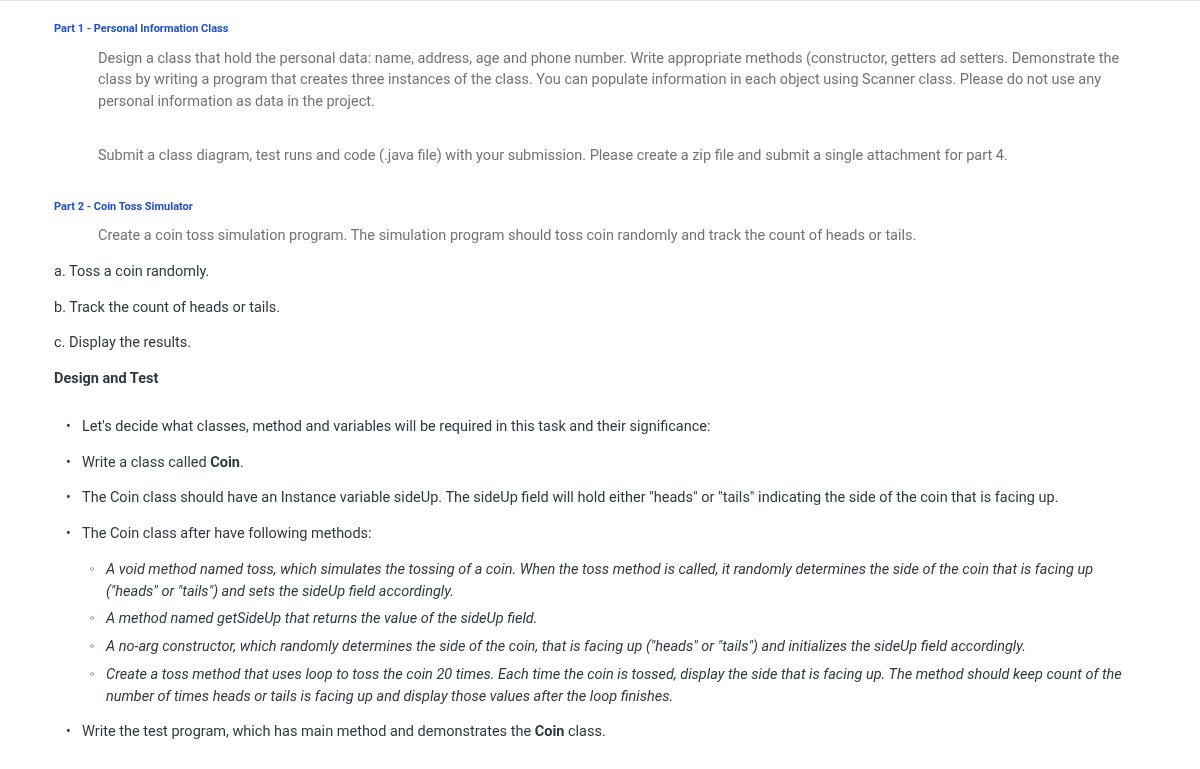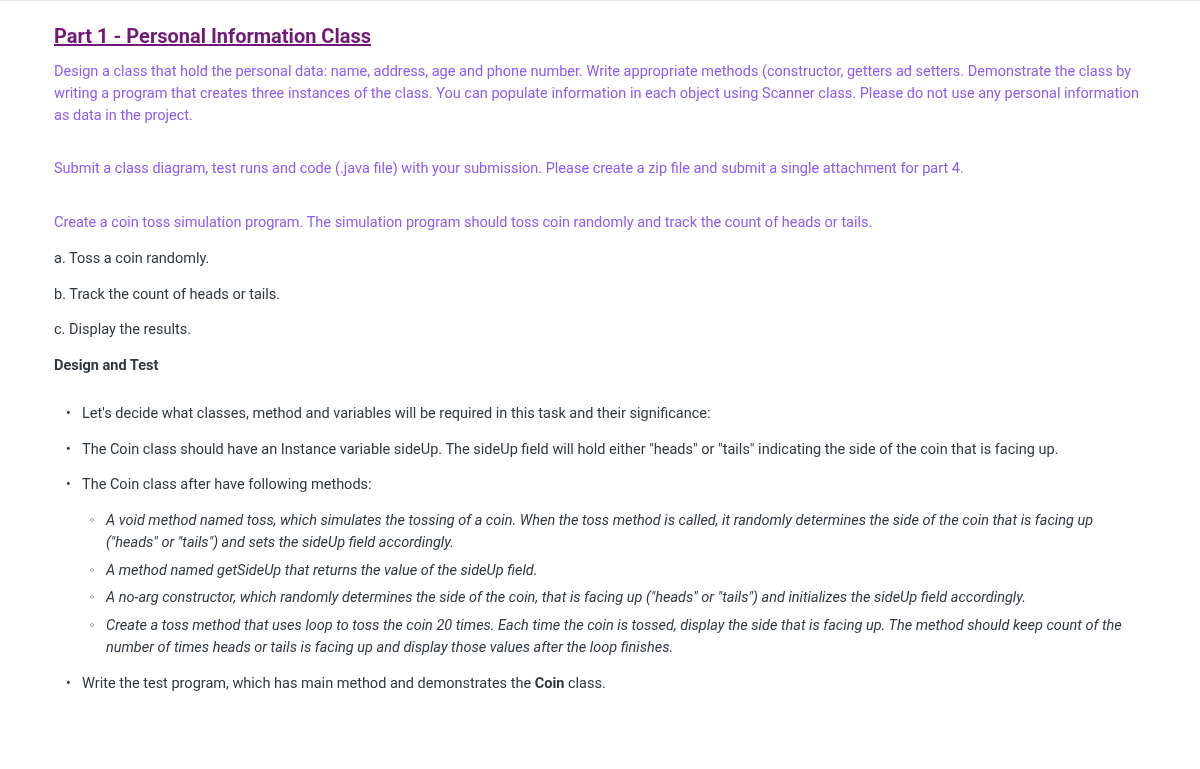--- a/index.html
+++ b/index.html
@@ -11,28 +11,28 @@
       font-family: -apple-system, BlinkMacSystemFont, "Segoe UI", Roboto, Helvetica, Arial, sans-serif;
       background: #ffffff;
       color: #303840;
       padding: 20px 54px;
       font-size: 14.5px;
       line-height: 1.5;
       border-top: 1px solid #e8e8e8;
     }
     .section-title {
       font-weight: 700;
-      color: #701a75;
+      color: #1d4ed8;
       margin-bottom: 10px;
-      font-size: 20px;
-      text-decoration: underline;
+      font-size: 11px;
     }
     .paragraph {
       margin-bottom: 14px;
-      color: #8b5cf6;
+      color: #737373;
+      margin-left: 44px;
     }
     .spacer {
       height: 18px;
     }
     .subsection-title {
       font-weight: 700;
       margin-bottom: 26px;
     }
     .line-item {
       margin-bottom: 14px;
@@ -87,32 +87,36 @@
   <div class="section-title">Part 1 - Personal Information Class</div>
 
   <div class="paragraph">Design  a class that hold the personal data: name, address, age and phone number. Write appropriate methods (constructor, getters ad setters. Demonstrate the class by writing a program that creates three instances of the class. You can populate information in each object using Scanner class. Please do not use any personal information as data in the project.</div>
 
   <div class="spacer"></div>
 
   <div class="paragraph">Submit a class diagram, test runs and code (.java file) with your submission. Please create a zip file and submit a single attachment for part 4.</div>
 
   <div class="spacer"></div>
 
+  <div class="section-title">Part 2 -  Coin Toss Simulator</div>
 
   <div class="paragraph">Create a coin toss simulation program. The simulation program should toss coin randomly and track the count of heads or tails.</div>
 
 
   <div class="line-item">a. Toss a coin randomly.</div>
   <div class="line-item">b. Track the count of heads or tails.</div>
   <div class="line-item">c. Display the results.</div>
 
   <div class="subsection-title">Design and Test</div>
 
   <ul class="bulleted">
     <li>Let's decide what classes, method and variables will be required in this task and their significance:</li>
+    <li>
+      <span>Write a class called </span><span class="bold-inline">Coin</span><span>.</span>
+    </li>
     <li>The Coin class should have an Instance variable sideUp. The sideUp field will hold either "heads" or "tails" indicating the side of the coin that is facing up.</li>
     <li>The Coin class after have following methods:</li>
   </ul>
 
   <ul class="sub-bulleted">
     <li> A void method named toss, which simulates the tossing of a coin. When the toss method is called, it randomly determines the side of the coin that is facing up ("heads" or "tails") and sets the sideUp field accordingly.</li>
     <li>A method named getSideUp that returns the value of the sideUp field.</li>
     <li>A no-arg constructor, which randomly determines the side of the coin, that is facing up ("heads" or "tails") and initializes the sideUp field accordingly.</li>
     <li>Create a toss method that uses loop to toss the coin 20 times. Each time the coin is tossed, display the side that is facing up. The method should keep count of the number of times heads or tails is facing up and display those values after the loop finishes.</li>
   </ul>

